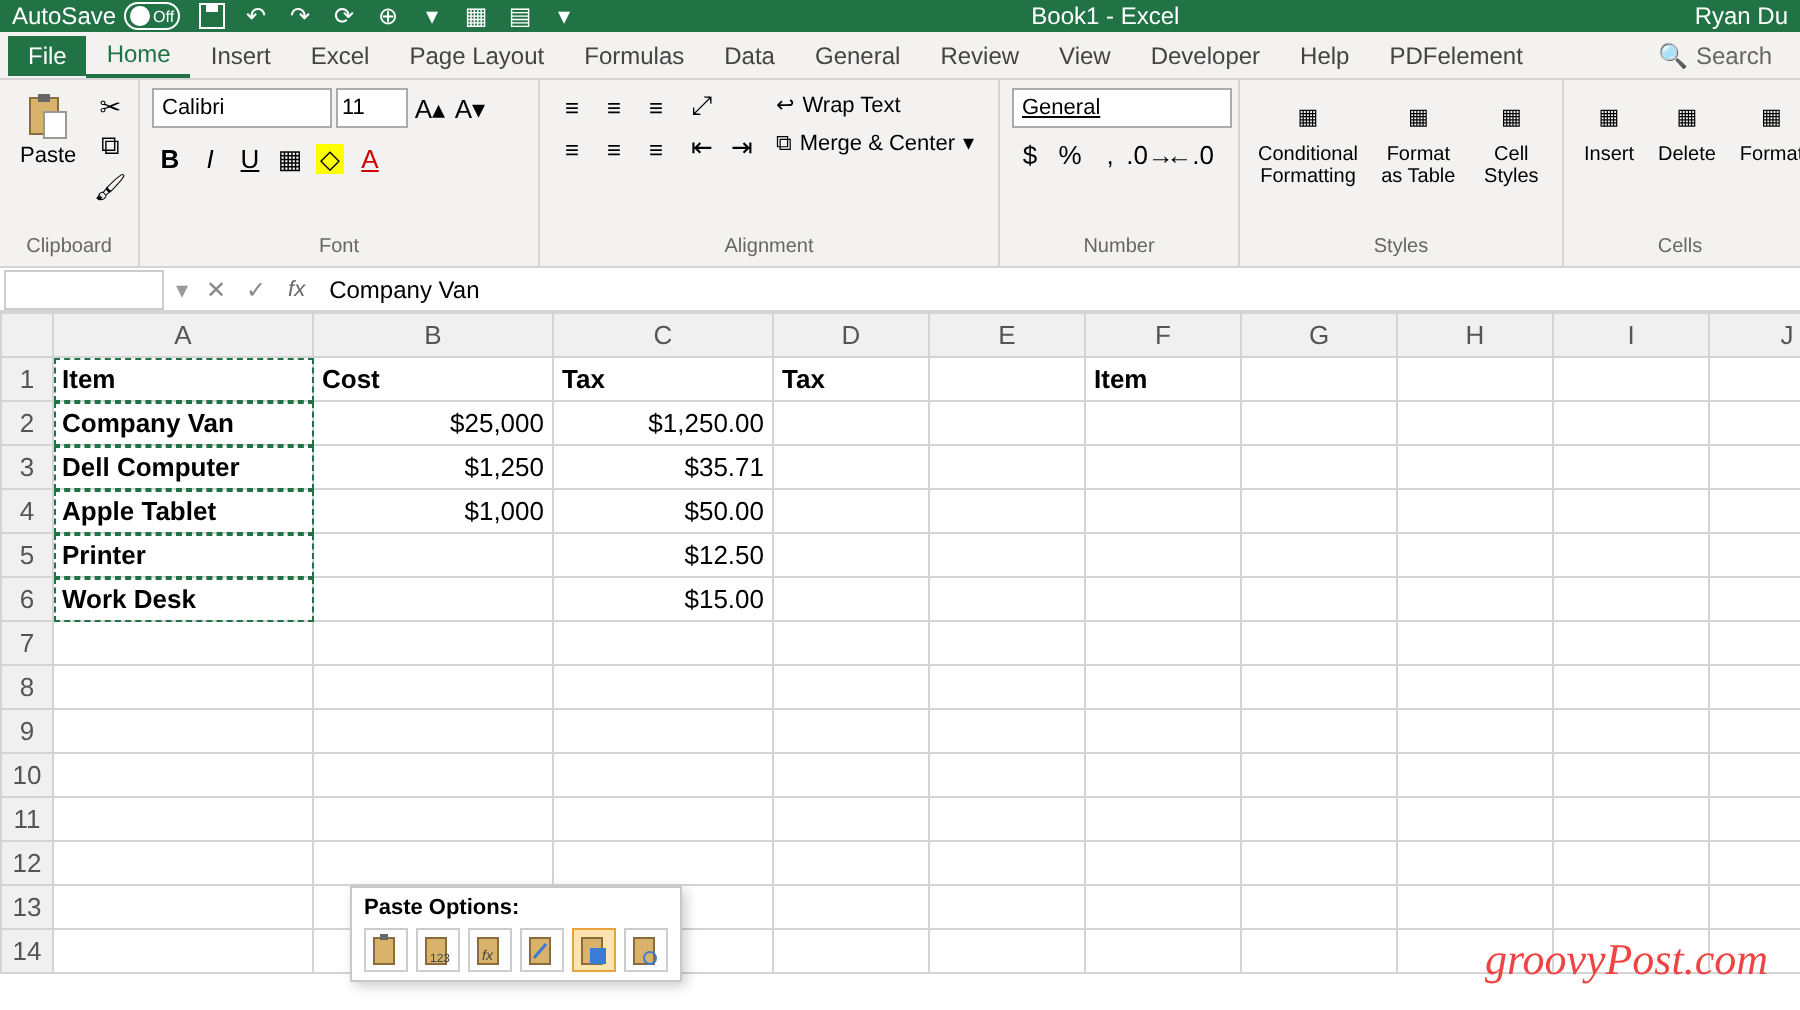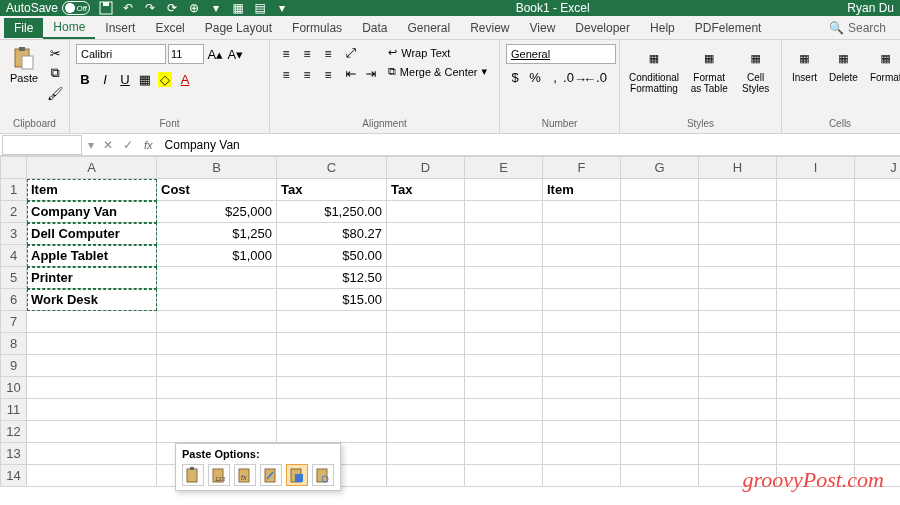--- a/index.html
+++ b/index.html
@@ -298,21 +298,21 @@
           <td></td>
           <td></td>
           <td></td>
           <td></td>
           <td></td>
   </tr>
   <tr>
     <th class="rowhead sel-row">3</th>
     <td class="bold marching">Dell Computer</td>
     <td class="r">$1,250</td>
-    <td class="r">$80.27</td>
+    <td class="r">$35.71</td>
     <td></td>
           <td></td>
           <td></td>
           <td></td>
           <td></td>
           <td></td>
           <td></td>
   </tr>
   <tr>
     <th class="rowhead sel-row">4</th>

